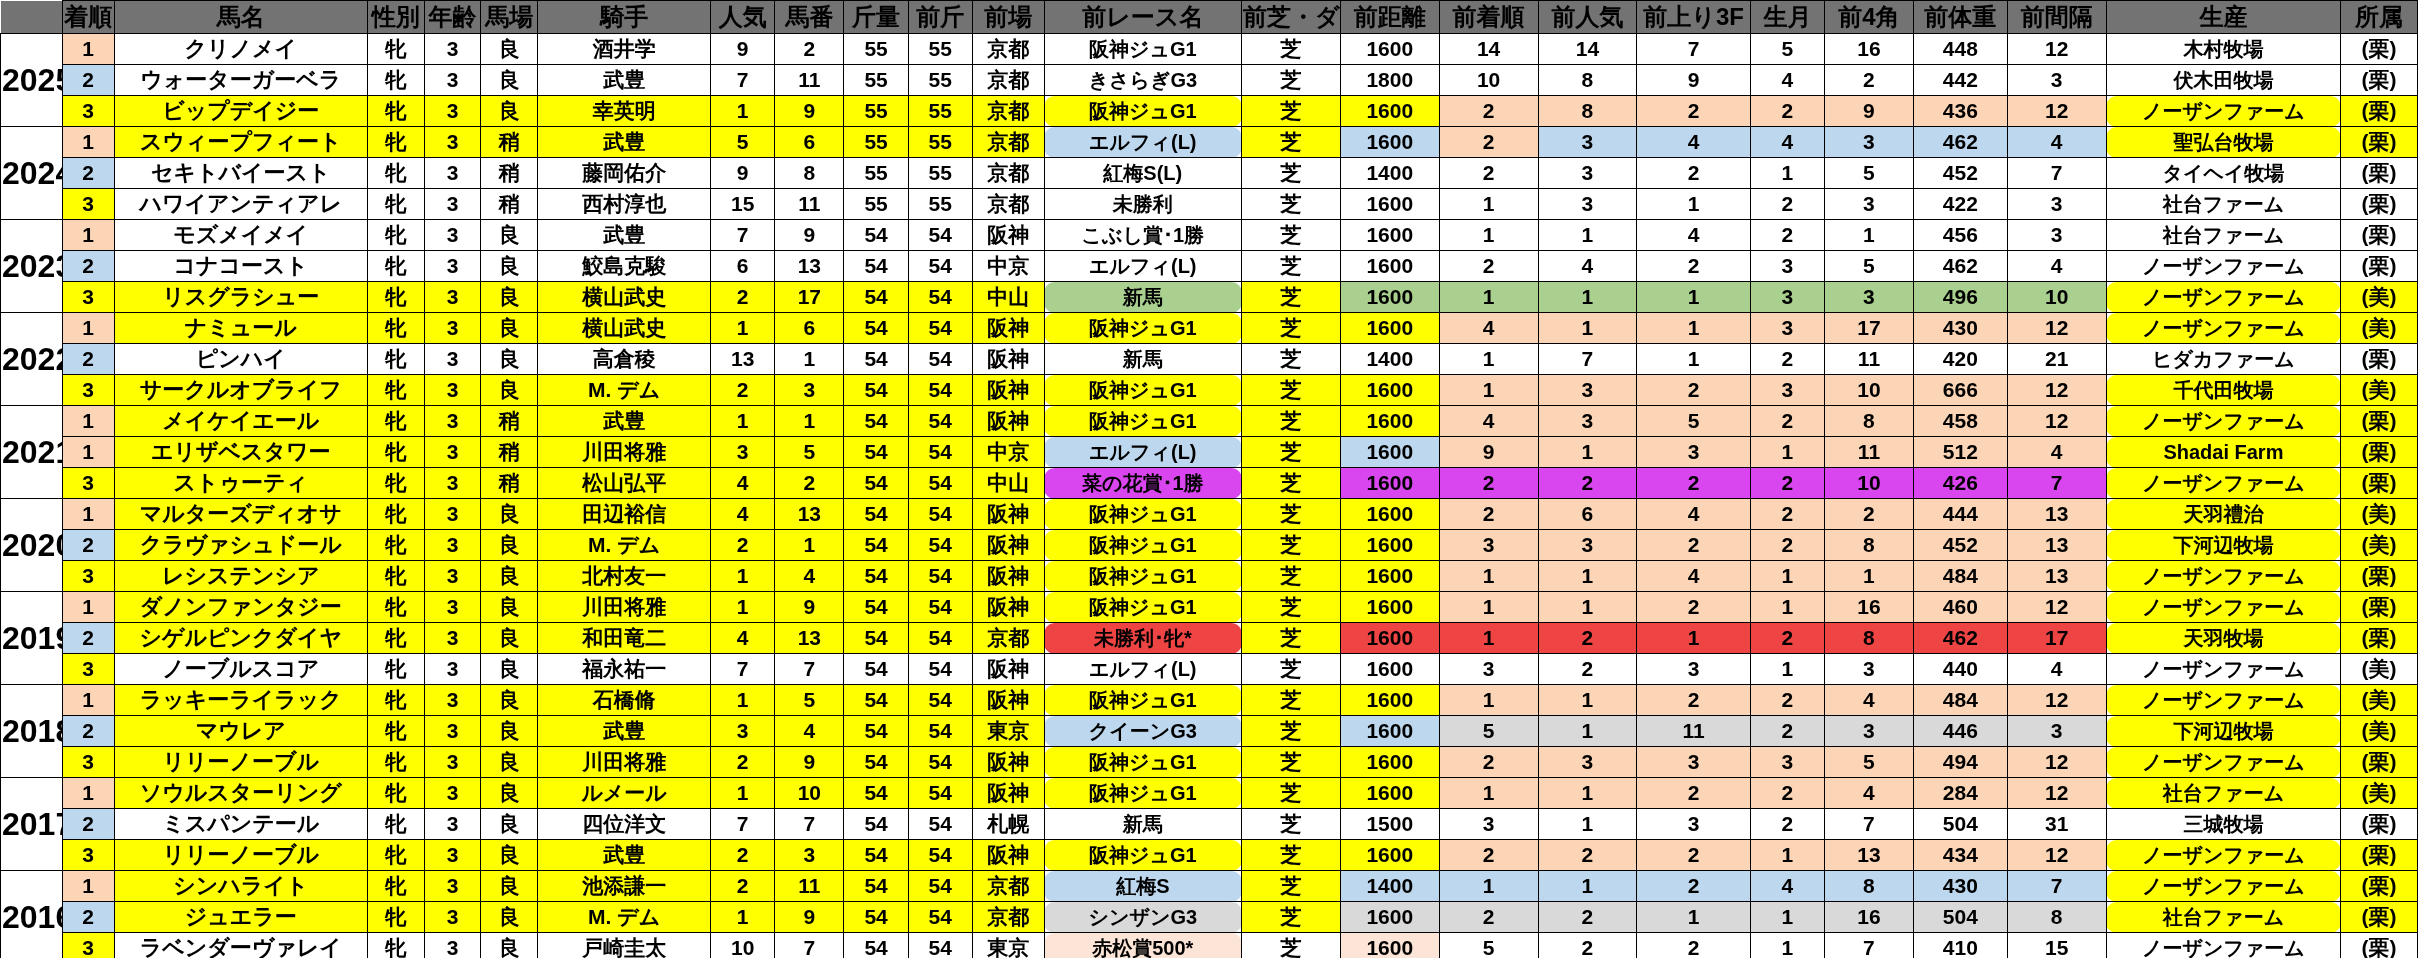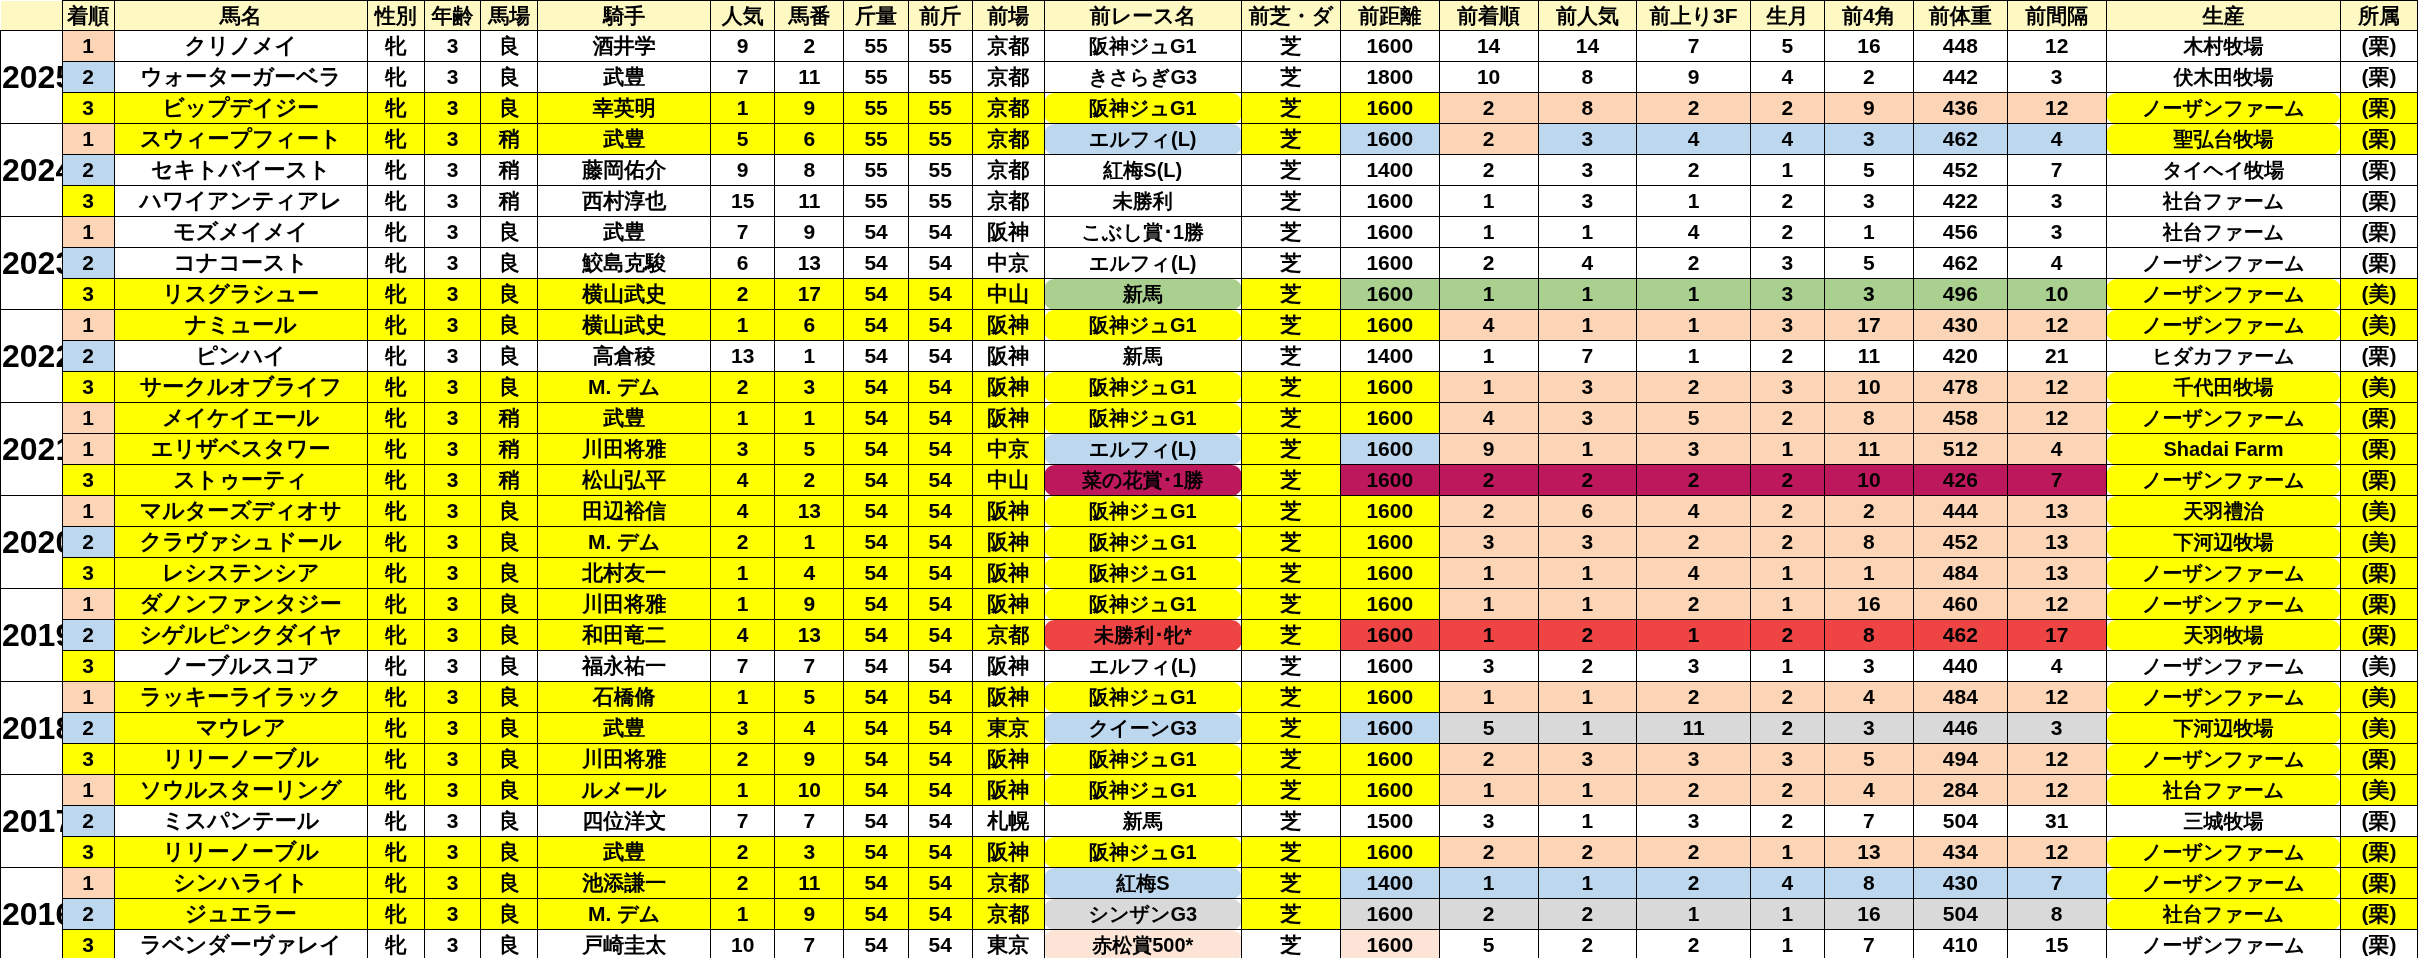--- a/index.html
+++ b/index.html
@@ -28,23 +28,23 @@
     vertical-align: middle;
     height: 30px;
     padding: 0 1px;
     white-space: nowrap;
     overflow: hidden;
     font-weight: bold;
     color: #000;
   }
   
   thead th {
-    background: #fef9c3;
+    background: #737373;
     font-weight: bold;
-    font-size: 21px;
+    font-size: 24px;
   }
   
   td.year {
     background: #ffffff;
     font-weight: normal;
     font-size: 32px;
   }
   
   .nb-top { border-top: 1px solid #fff !important; }
   .nb-left { border-left: 1px solid #fff !important; }
@@ -75,21 +75,21 @@
   col.c-farm   { width: 190px; }
   col.c-belong { width: 62px; }
 
   
   .bg-w  { background:#ffffff; }
   .bg-y  { background:#ffff00; }
   .bg-o  { background:#fbd5b5; }
   .bg-b  { background:#bdd7ee; }
   .bg-g  { background:#a9d08e; }
   .bg-gy { background:#d9d9d9; }
-  .bg-or { background:#be185d;margin-top:31px; }
+  .bg-or { background:#d946ef;margin-top:31px; }
   .bg-pu { background:#ef4444; }
   .bg-lo { background:#fce4d6; }
 
   td.name-cell { font-size: 22px; font-family: Liberation Serif, serif; }
   td.small { font-size: 20px; border-radius: 11px; }
 </style>
 </head>
 <body>
 
 <div id="root">
@@ -441,21 +441,21 @@
           <td class="bg-y">54</td>
           <td class="bg-y">阪神</td>
           <td class="bg-y small">阪神ジュG1</td>
           <td class="bg-y">芝</td>
           <td class="bg-y">1600</td>
           <td class="bg-o">1</td>
           <td class="bg-o">3</td>
           <td class="bg-o">2</td>
           <td class="bg-o">3</td>
           <td class="bg-o">10</td>
-          <td class="bg-o">478</td>
+          <td class="bg-o">666</td>
           <td class="bg-o">12</td>
           <td class="bg-y small">千代田牧場</td>
           <td class="bg-y">(美)</td>
         </tr>
         <tr>
           <td class="year" rowspan="3">2021</td>
           <td class="bg-o">1</td>
           <td class="bg-y name-cell">メイケイエール</td>
           <td class="bg-y">牝</td>
           <td class="bg-y">3</td>

